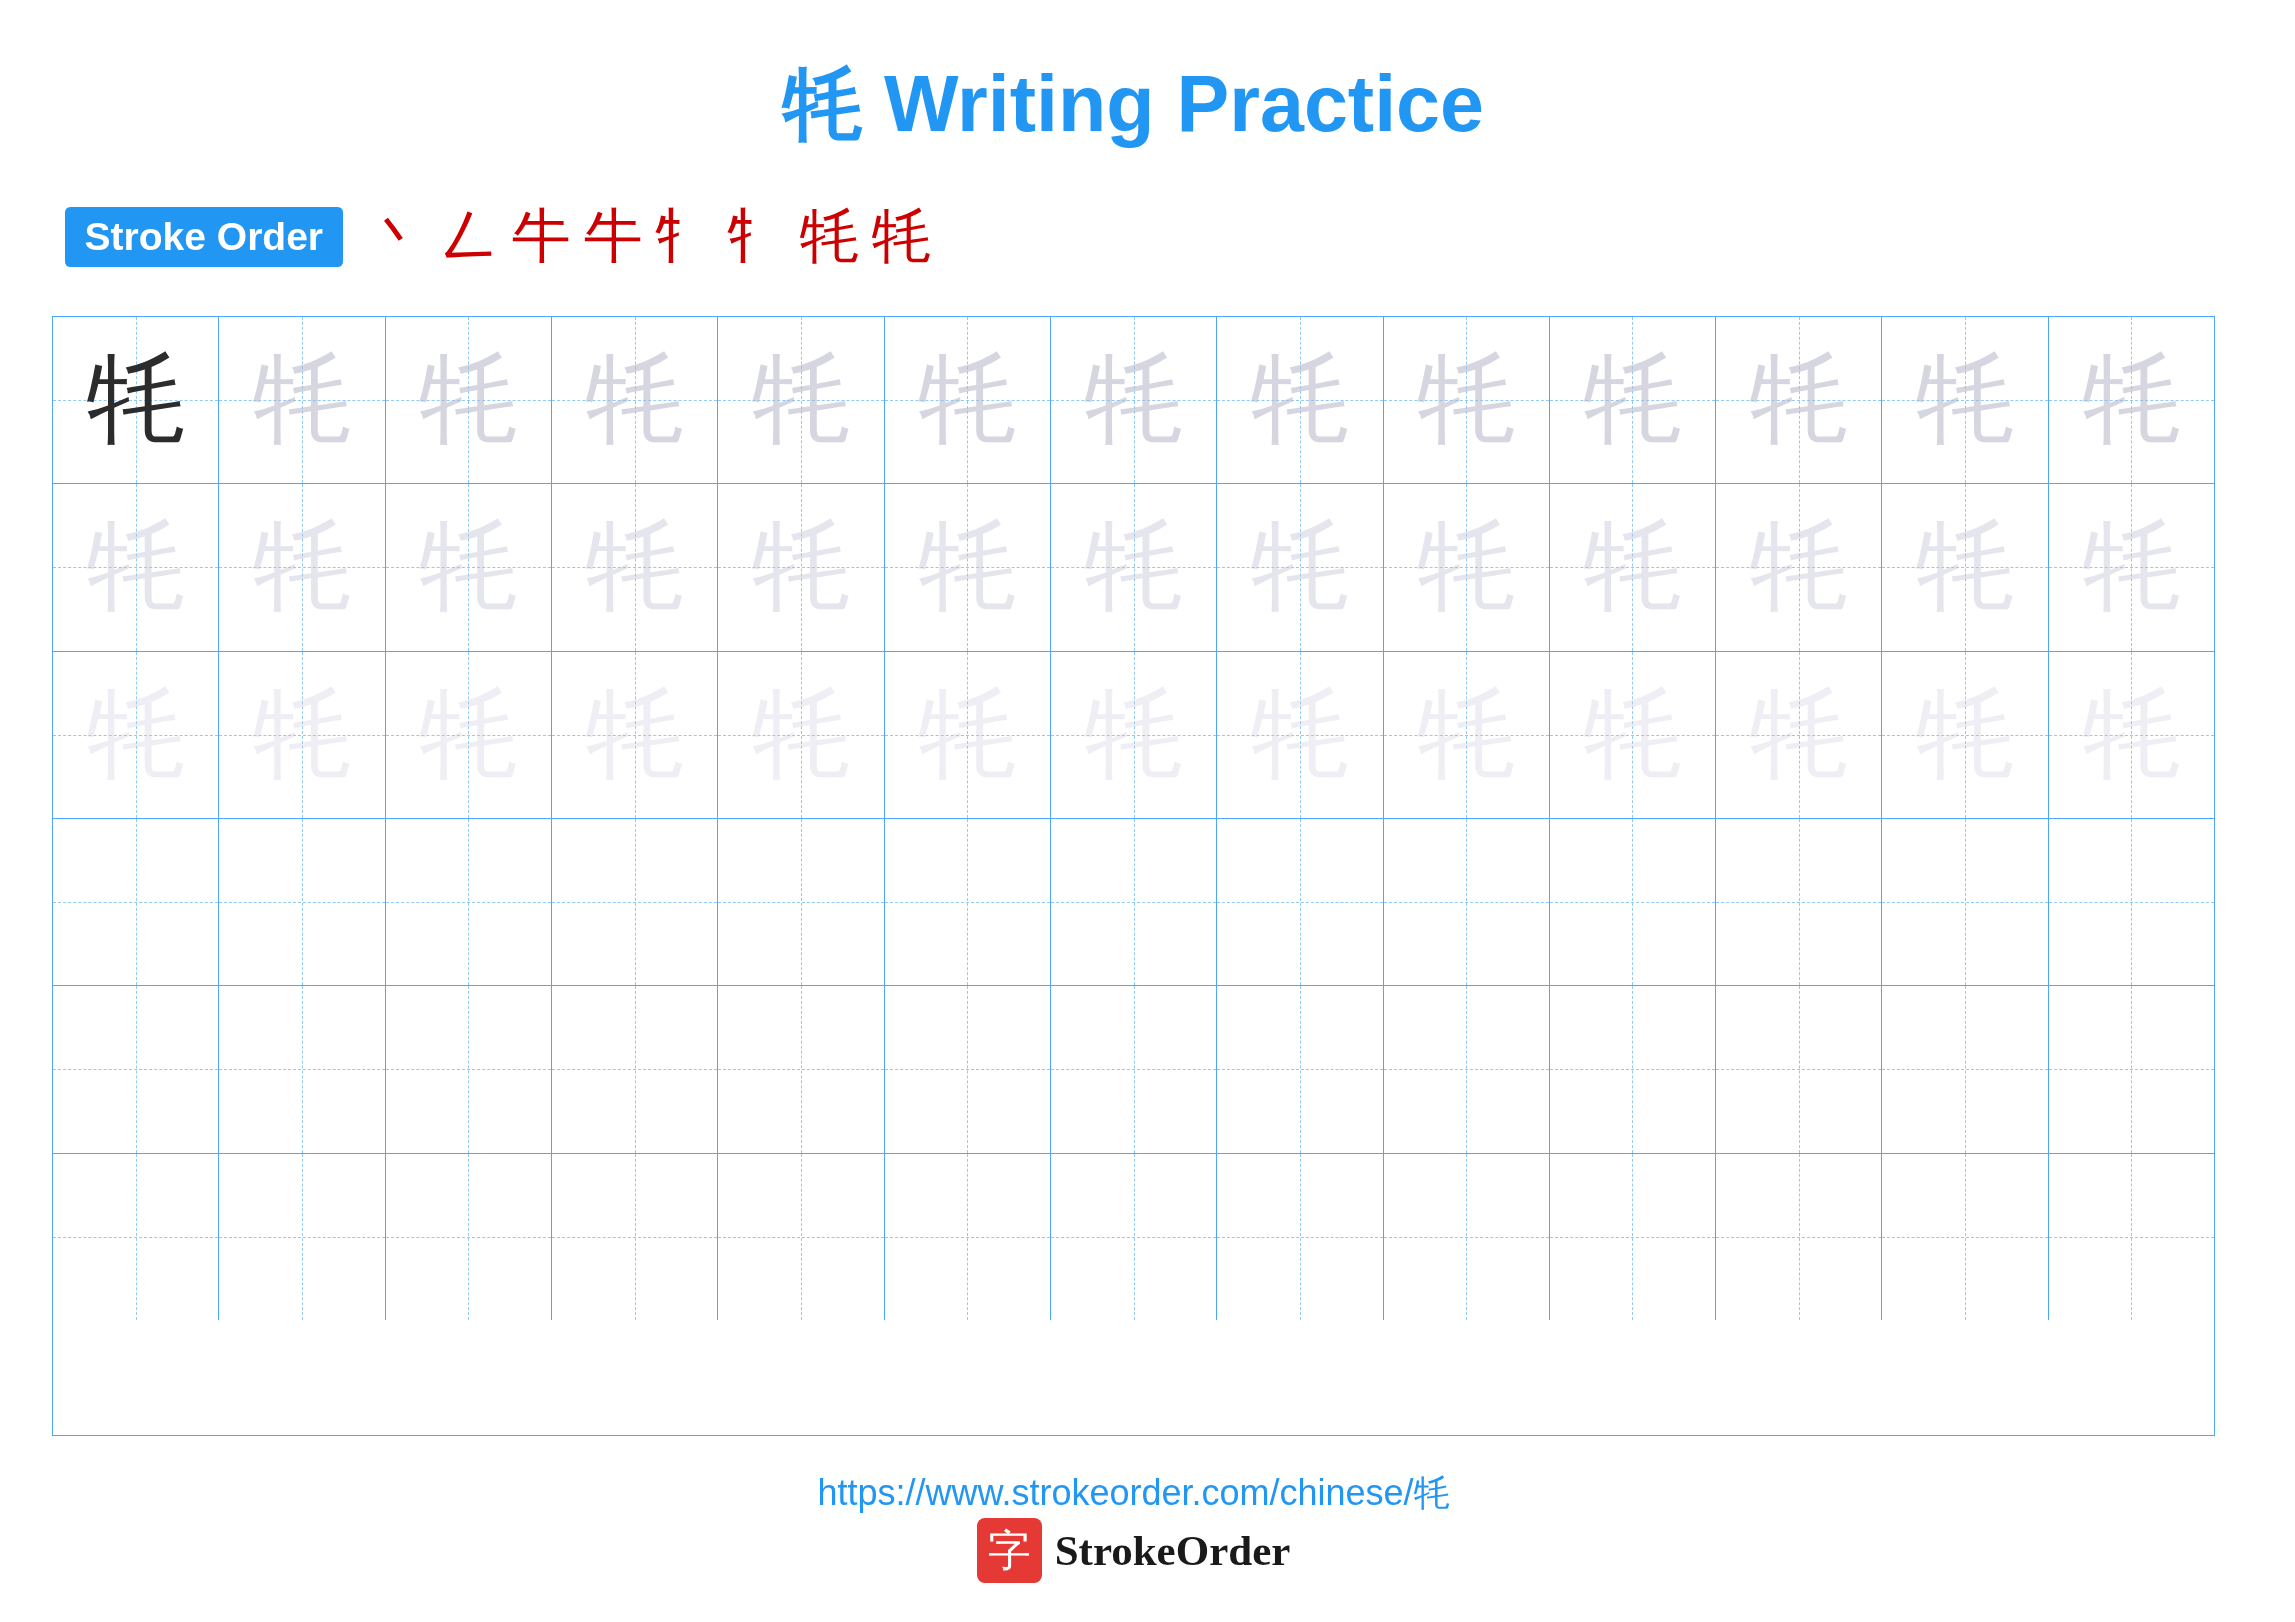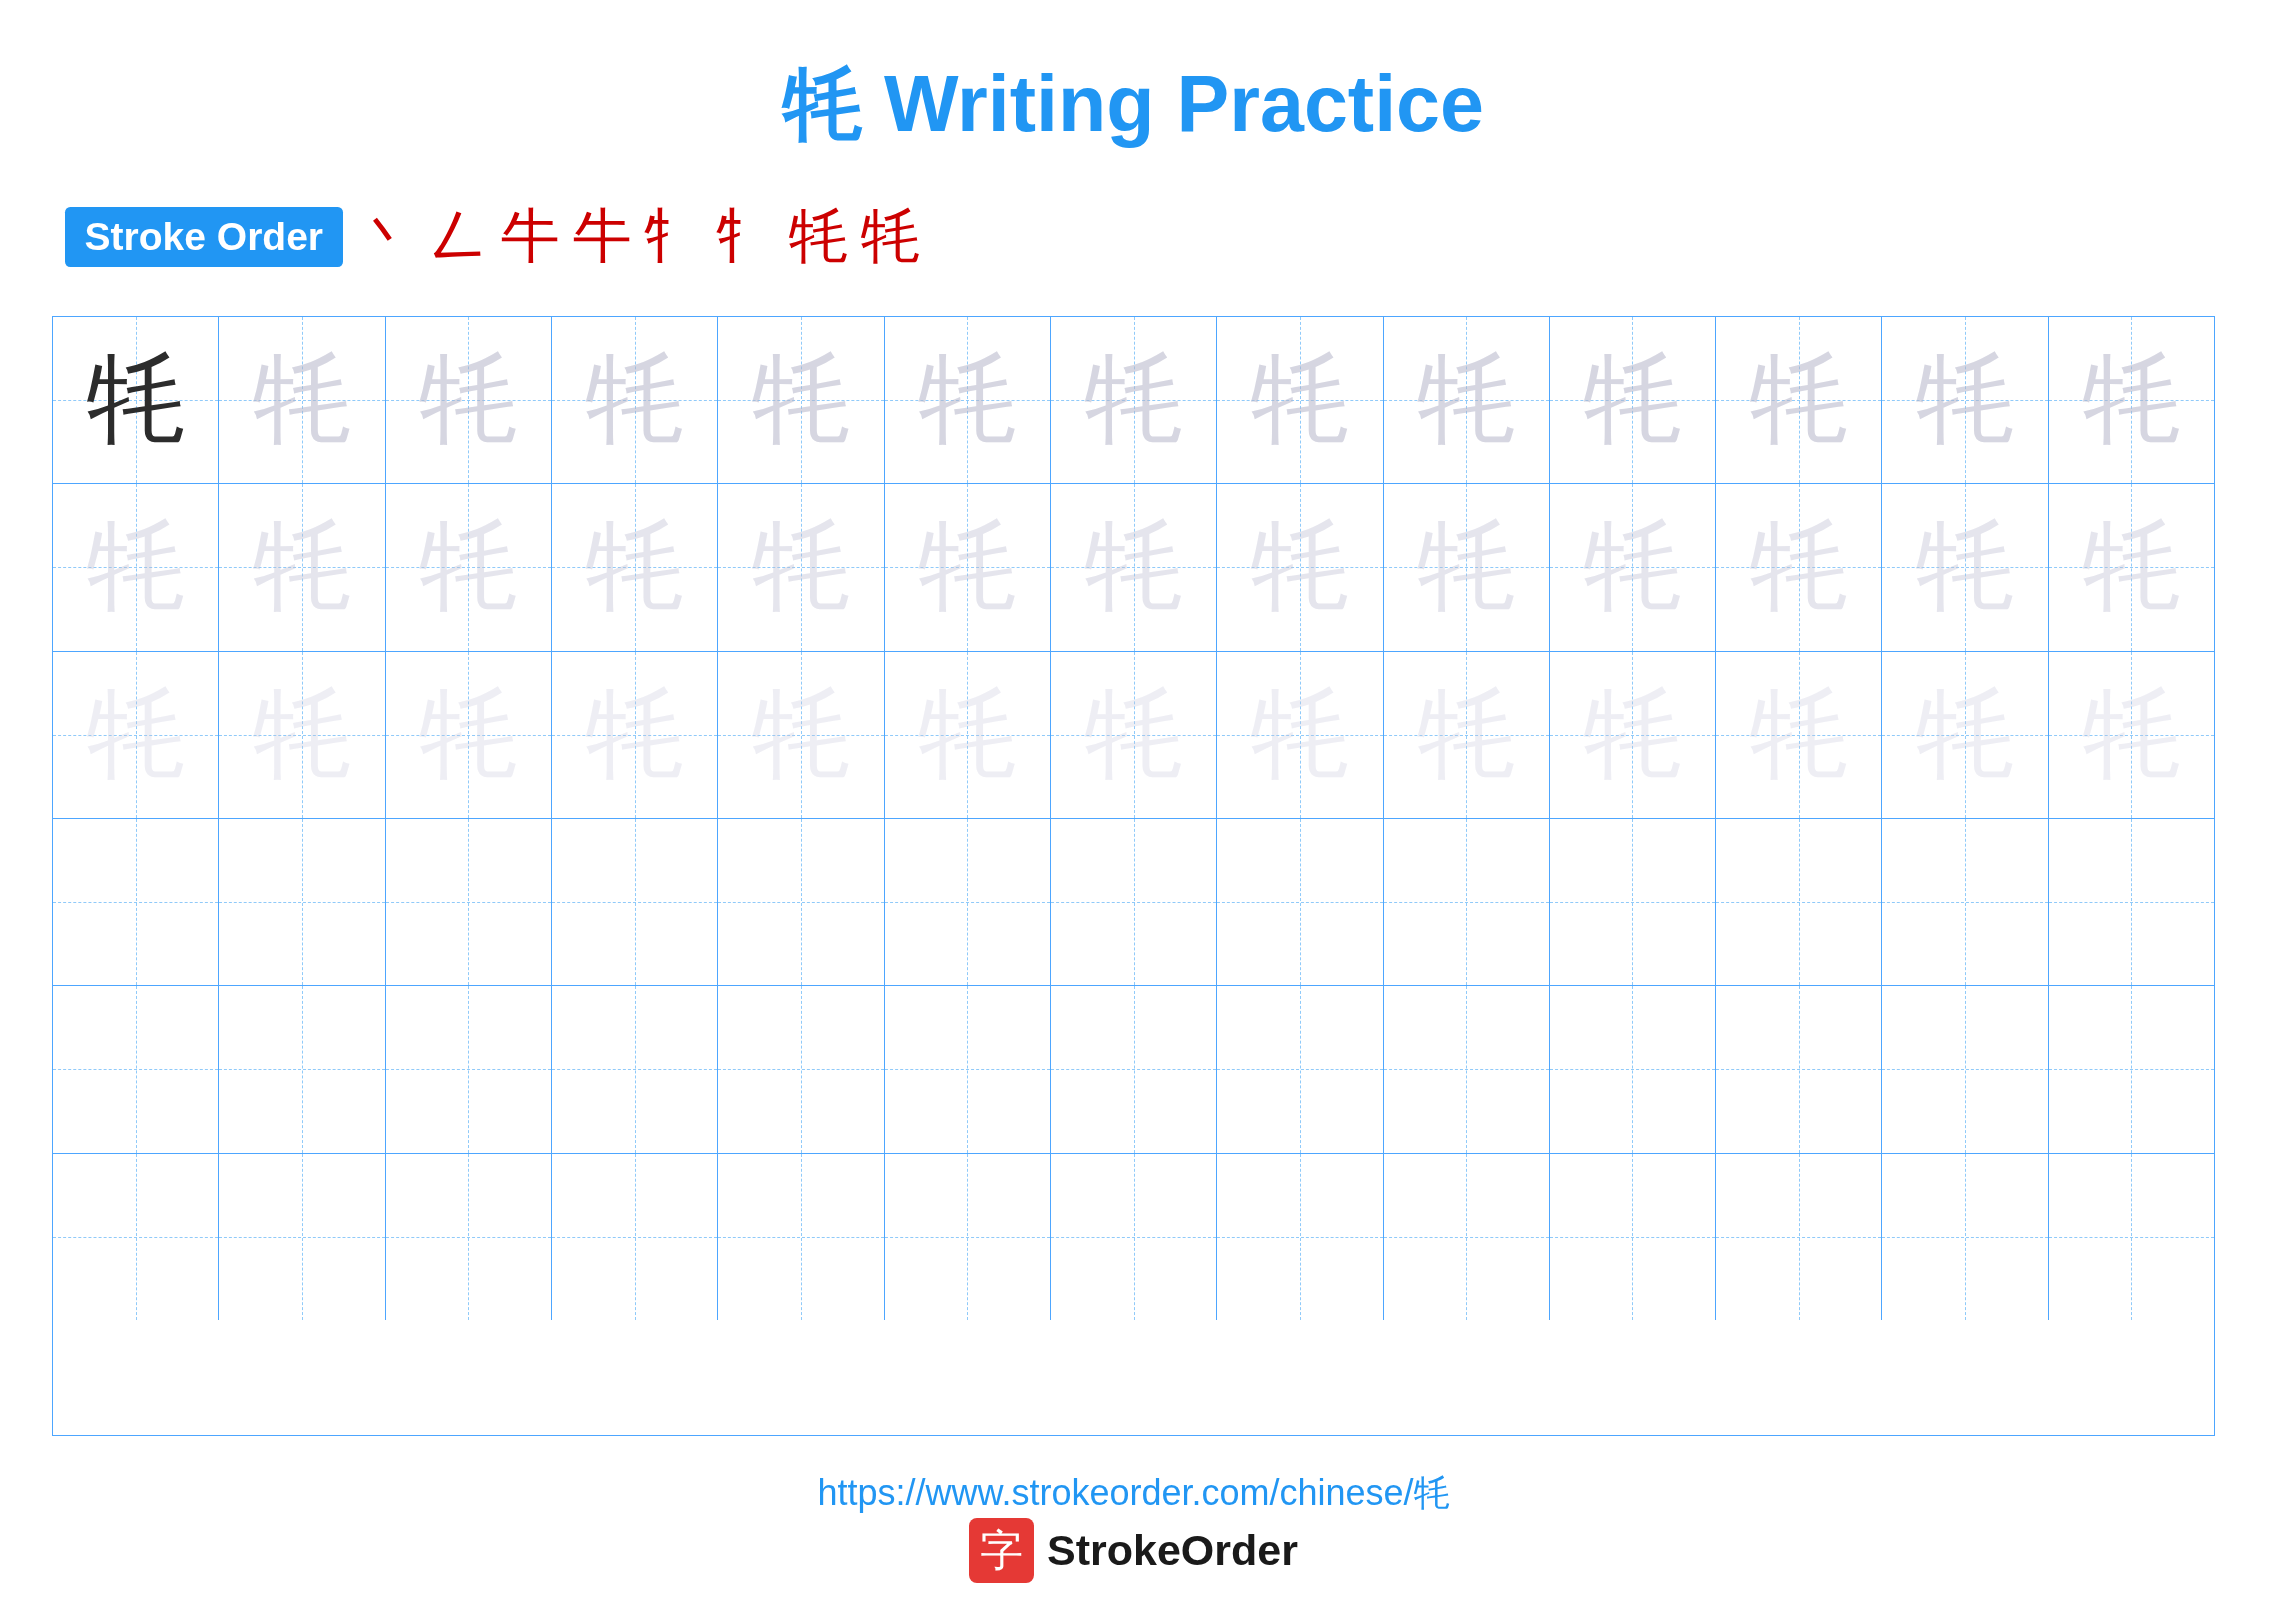--- a/index.html
+++ b/index.html
@@ -26,21 +26,21 @@
       font-size: 79px;
       color: #2196F3;
       font-weight: bold;
       margin-bottom: 39px;
       text-align: center;
     }
 
     .stroke-order-row {
       display: flex;
       align-items: center;
-      gap: 14px;
+      gap: 25px;
       width: 100%;
       margin-bottom: 39px;
       padding-left: 13px;
     }
 
     .stroke-order-badge {
       background: #2196F3;
       color: white;
       font-size: 39px;
       font-weight: bold;
@@ -174,20 +174,21 @@
       justify-content: center;
       font-size: 43px;
       color: white;
       font-family: 'SimSun', 'STSong', serif;
     }
 
     .logo-text {
       font-size: 43px;
       font-weight: bold;
       color: #1a1a1a;
+      font-family: Liberation Serif, serif;
     }
   </style>
 </head>
 <body>
 
 <div class="page">
 
   <div class="title">牦 Writing Practice</div>
 
   <div class="stroke-order-row">

